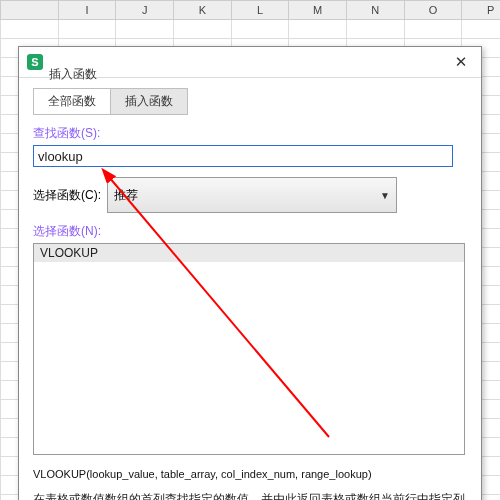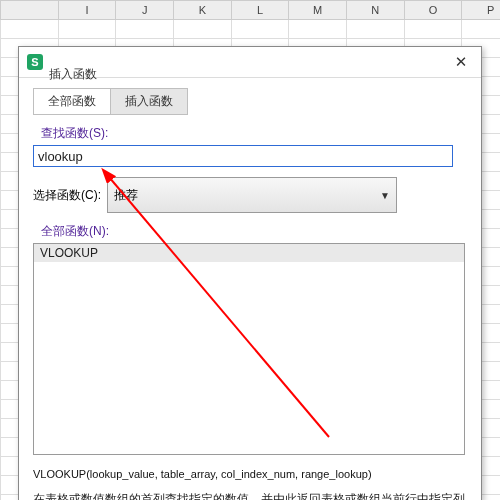--- a/index.html
+++ b/index.html
@@ -94,22 +94,21 @@
     background:#e6e6e6;
     color:#333;
   }
   .tab:last-child{ border-right:none; }
   .tab.active {
     background:#ffffff;
   }
   .field-label {
     margin-top:10px;
     margin-bottom:3px;
-    color:#4c1d95;
-    margin-left:8px;
+    color:#8b5cf6;
   }
   .search-input {
     width: 420px;
     height: 22px;
     border:1px solid #2e6bd6;
     padding:1px 4px;
     font-size:13px;
     font-family:inherit;
     box-sizing:border-box;
     color:#222;
@@ -492,21 +491,21 @@
     <input class="search-input" type="text" value="vlookup" style="">
 
     <div class="cat-row">
       <span class="lbl">选择函数(C):</span>
       <div class="cat-select">
         <span>推荐</span>
         <span class="arrow">▼</span>
       </div>
     </div>
 
-    <div class="field-label" style="margin-top:10px;">全部函数(N):</div>
+    <div class="field-label" style="margin-top:10px;">选择函数(N):</div>
     <div class="func-listbox" id="funcList">
         <div class="func-item">VLOOKUP</div>
       </div>
 
     <svg class="arrow-overlay" style="left:30px; top:110px;" width="320" height="290">
       <defs>
         <marker id="ah" markerWidth="10" markerHeight="10" refX="2" refY="3" orient="auto">
           <path d="M0,0 L0,6 L8,3 z" fill="#ff0000"></path>
         </marker>
       </defs>

